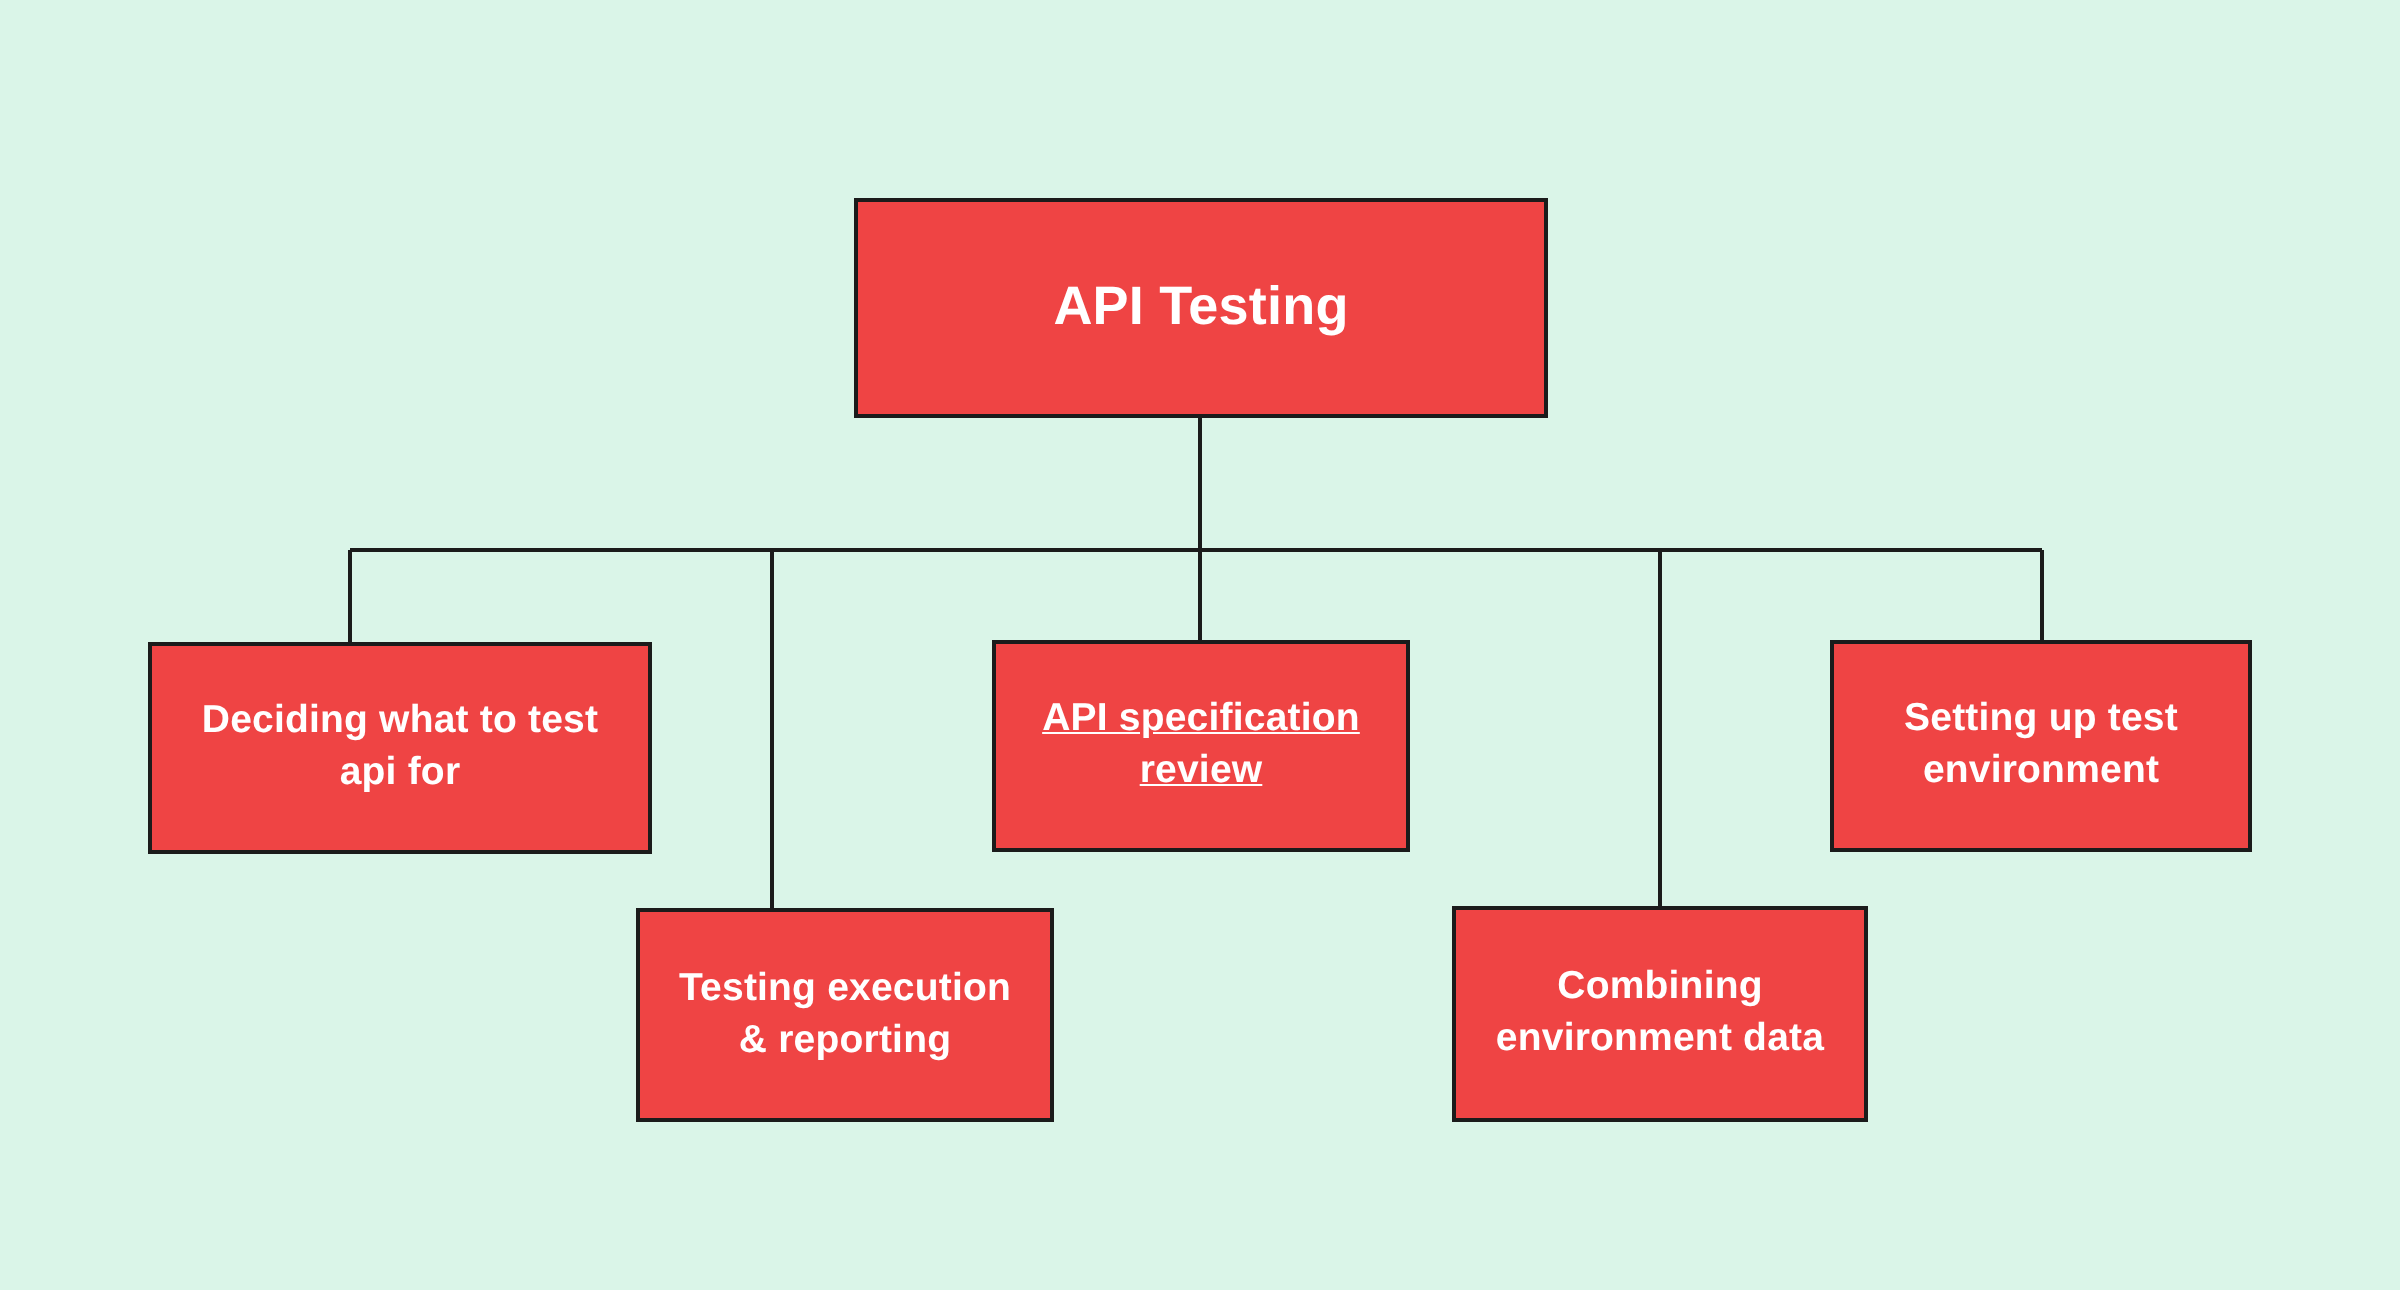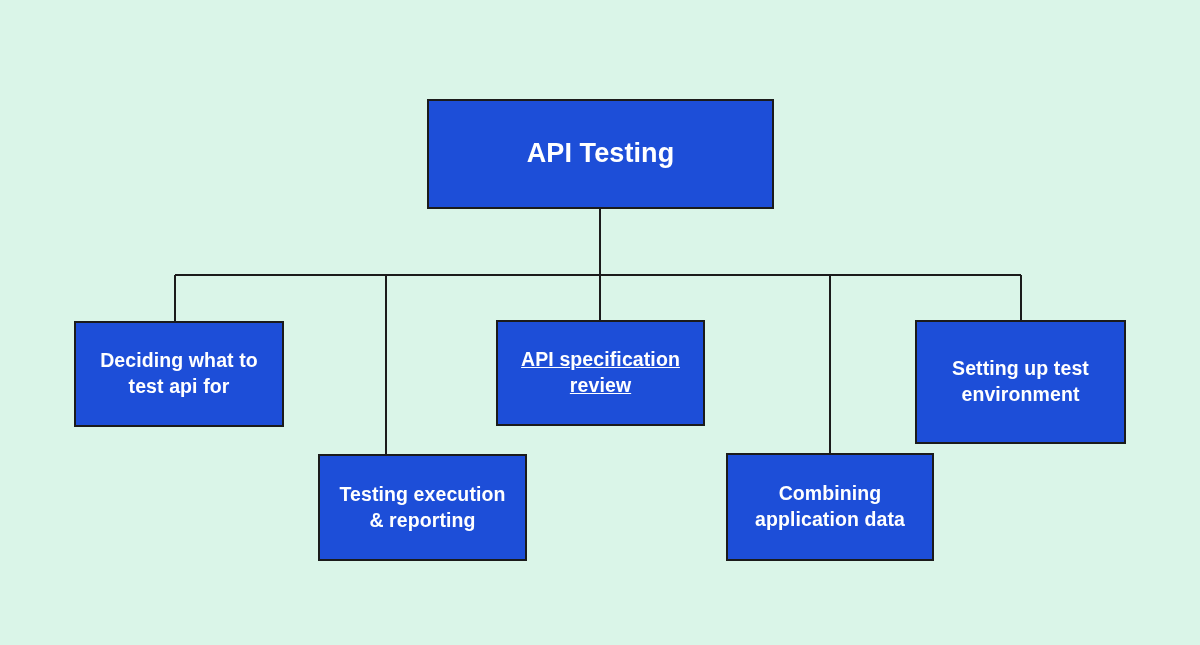--- a/index.html
+++ b/index.html
@@ -24,21 +24,21 @@
     position: absolute;
     left: 0;
     top: 0;
     width: 1200px;
     height: 645px;
     pointer-events: none;
   }
   .node {
     position: absolute;
     box-sizing: border-box;
-    background: #1d4ed8;
+    background: #ef4444;
     border: 2px solid #1b1b1b;
     display: flex;
     align-items: center;
     justify-content: center;
     text-align: center;
     color: #ffffff;
     font-weight: bold;
     line-height: 1.32;
     letter-spacing: 0.1px;
     padding: 4px 10px;
@@ -46,25 +46,25 @@
   .node-root {
     left: 427px;
     top: 99px;
     width: 347px;
     height: 110px;
     font-size: 27px;
   }
   .node-child {
     font-size: 19.5px;
   }
-  .node-c1 { left: 74px;  top: 321px; width: 210px; height: 106px; }
+  .node-c1 { left: 74px;  top: 321px; width: 252px; height: 106px; }
   .node-c2 { left: 282px; top: 454px; width: 209px; height: 107px; margin-left: 36px; }
   .node-c3 { left: 496px; top: 320px; width: 209px; height: 106px; text-decoration: underline; }
   .node-c4 { left: 726px; top: 453px; width: 208px; height: 108px; }
-  .node-c5 { left: 915px; top: 320px; width: 211px; height: 124px; }
+  .node-c5 { left: 915px; top: 320px; width: 211px; height: 106px; }
   .node-label {
     display: block;
     width: 100%;
   }
 </style>
 </head>
 <body>
 
 <div id="diagram">
 
@@ -90,20 +90,20 @@
 
   <div class="node node-child node-c2">
     <span class="node-label">Testing execution &amp; reporting</span>
   </div>
 
   <div class="node node-child node-c3">
     <span class="node-label">API specification review</span>
   </div>
 
   <div class="node node-child node-c4">
-    <span class="node-label">Combining application data</span>
+    <span class="node-label">Combining environment data</span>
   </div>
 
   <div class="node node-child node-c5">
     <span class="node-label">Setting up test environment</span>
   </div>
 
 </div>
 
 </body></html>

